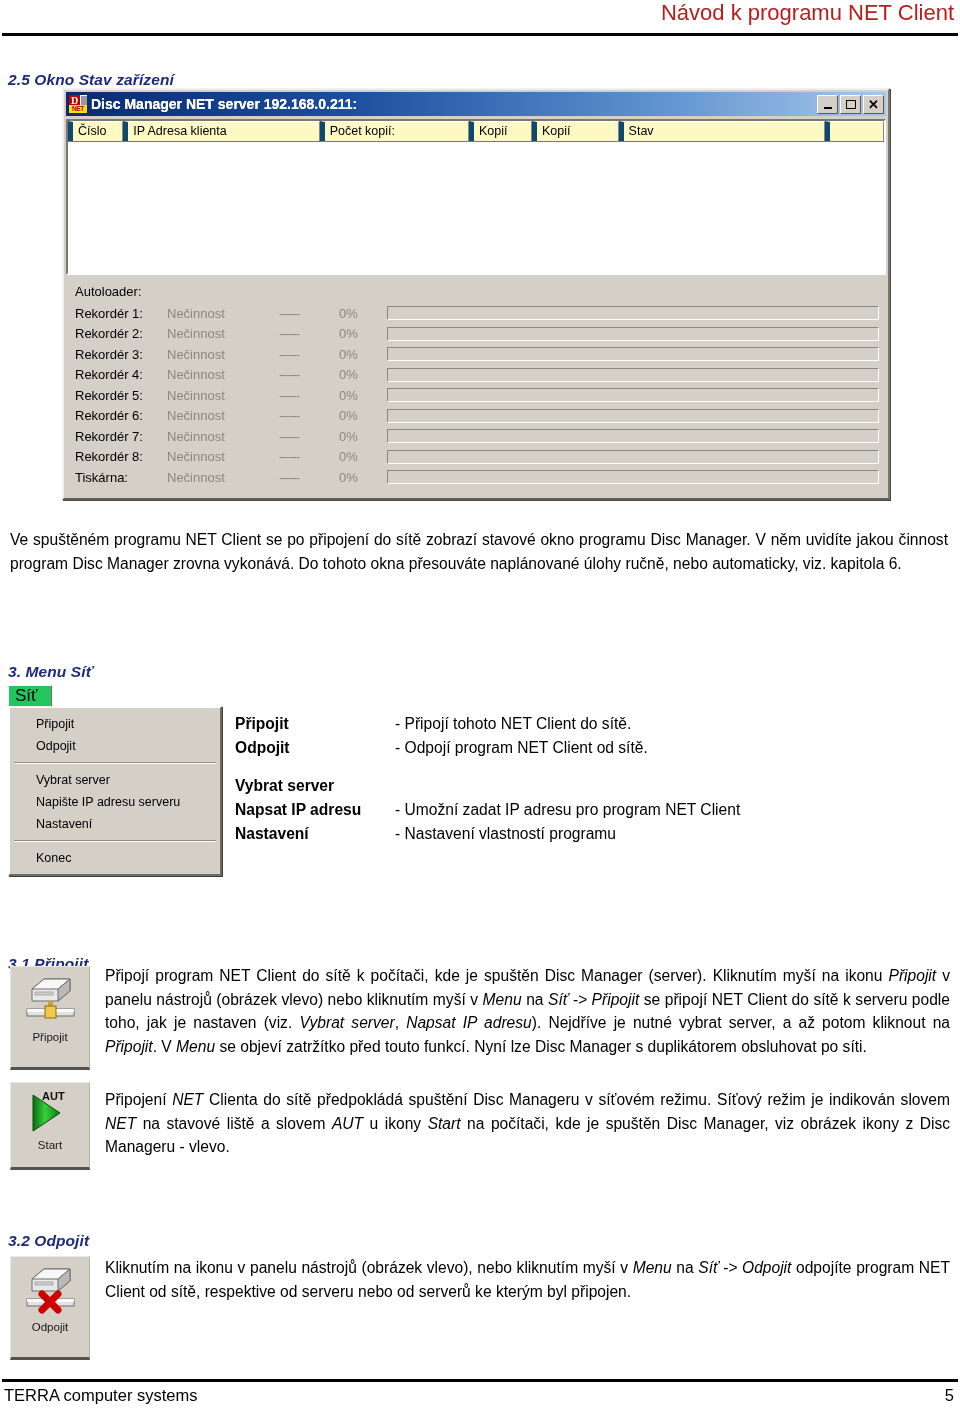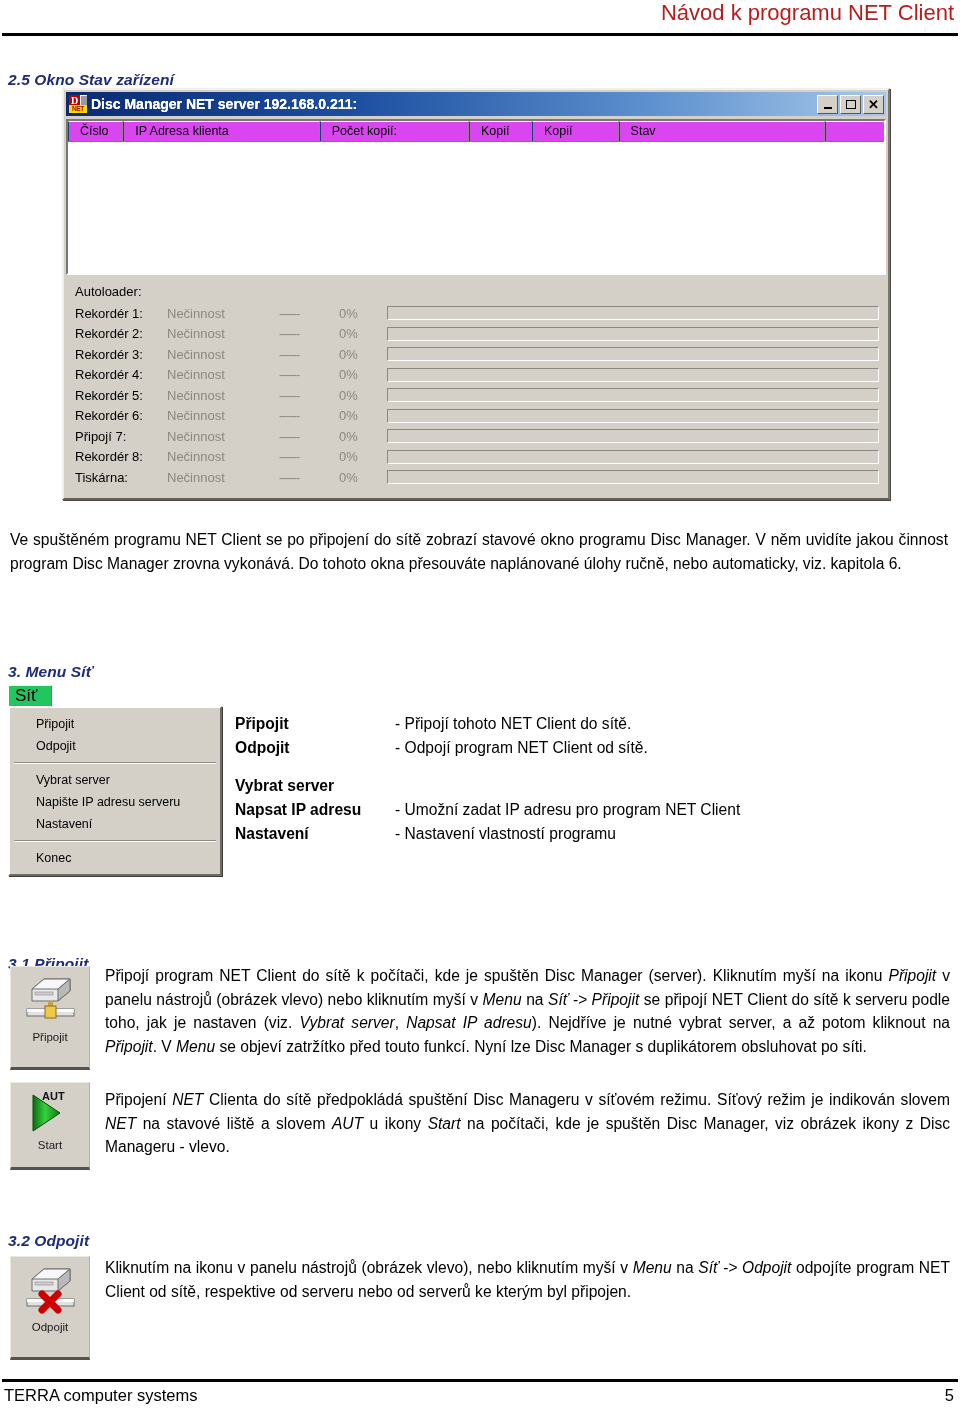--- a/index.html
+++ b/index.html
@@ -118,25 +118,25 @@
   }
   #dm-list-header {
     display: flex;
     height: 21px;
     background: #d4d0c8;
     border-bottom: 1px solid #7b7770;
   }
   #dm-list-header .col {
     border-right: 1px solid #8a8780;
     border-top: 1px solid #ffffff;
-    border-left: 1px solid #0c4a6e;
-    background: #d946ef;
+    border-left: 5px solid #0c4a6e;
+    background: #fef9c3;
     font-size: 12.5px;
     line-height: 19px;
-    padding-left: 11px;
+    padding-left: 5px;
     white-space: nowrap;
     overflow: hidden;
     color: #000;
   }
   #dm-list-body { height: 133px; background: #ffffff; }
 
   
   #dm-status {
     margin-top: 4px;
     background: #d4d0c8;
@@ -364,21 +364,21 @@
         <div class="dev-row">
           <div class="dev-name">Rekordér 6:</div>
           <div class="dev-state">Nečinnost</div>
           <div class="dev-dash">------</div>
           <div class="dev-pct">0%</div>
           <div class="dev-bar">
             <div style="height: 100%; width: 0%; background: rgb(10, 36, 106);"></div>
           </div>
         </div>
         <div class="dev-row">
-          <div class="dev-name">Připojí 7:</div>
+          <div class="dev-name">Rekordér 7:</div>
           <div class="dev-state">Nečinnost</div>
           <div class="dev-dash">------</div>
           <div class="dev-pct">0%</div>
           <div class="dev-bar">
             <div style="height: 100%; width: 0%; background: rgb(10, 36, 106);"></div>
           </div>
         </div>
         <div class="dev-row">
           <div class="dev-name">Rekordér 8:</div>
           <div class="dev-state">Nečinnost</div>

